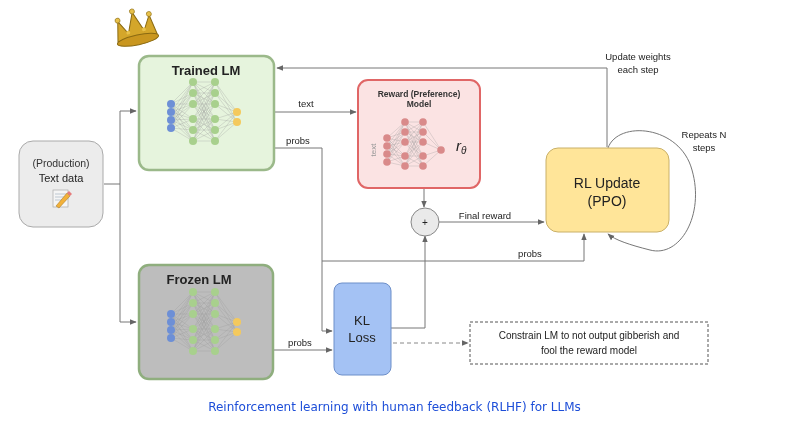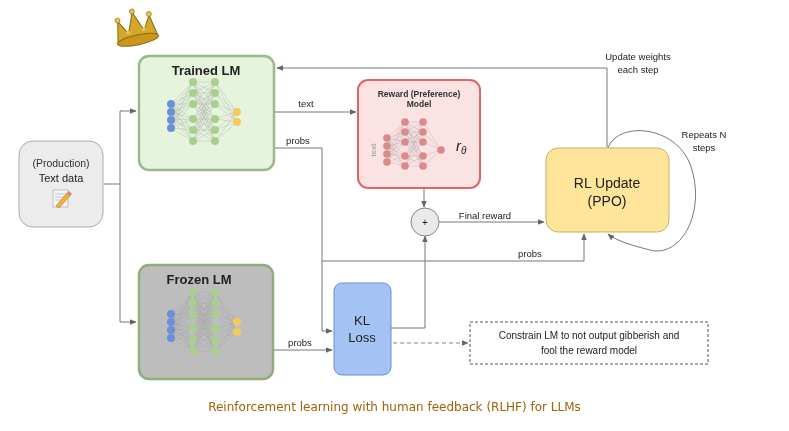--- a/index.html
+++ b/index.html
@@ -1,18 +1,18 @@
 <!DOCTYPE html>
 <html><head>
 <meta charset="utf-8">
 <style>
   html, body { margin: 0; padding: 0; background: #ffffff; }
   body { width: 789px; height: 431px; position: relative; overflow: hidden; font-family: "Liberation Sans", sans-serif; }
   #diagram { position: absolute; left: 0; top: 0; }
-  .caption { position: absolute; left: 0; width: 789px; top: 400px; text-align: center; font-family: "DejaVu Sans", sans-serif; font-size: 12px; color: #a16207; }
+  .caption { position: absolute; left: 0; width: 789px; top: 400px; text-align: center; font-family: "DejaVu Sans", sans-serif; font-size: 12px; color: #1d4ed8; }
   svg text { font-family: "Liberation Sans", sans-serif; }
 </style>
 </head>
 <body>
 
 <svg id="diagram" width="789" height="431" viewBox="0 0 789 431">
   <defs>
     <marker id="arrow" viewBox="0 0 10 10" refX="9" refY="5" markerWidth="7" markerHeight="7" orient="auto-start-reverse">
       <path d="M0,1 L10,5 L0,9 z" fill="#666"></path>
     </marker>

